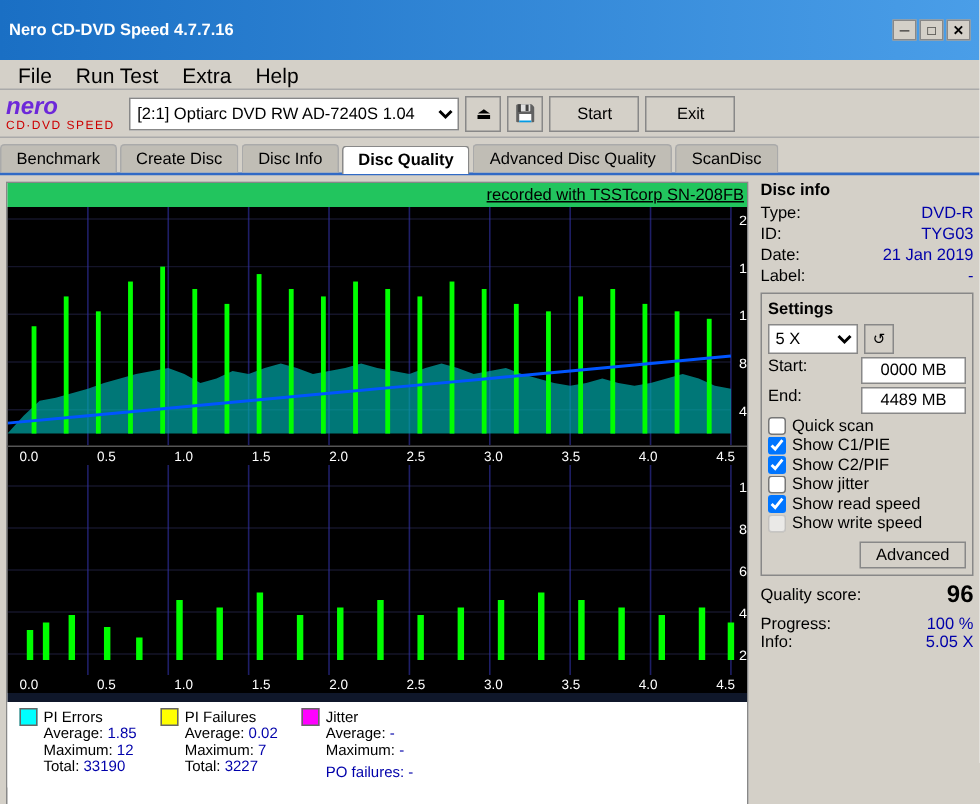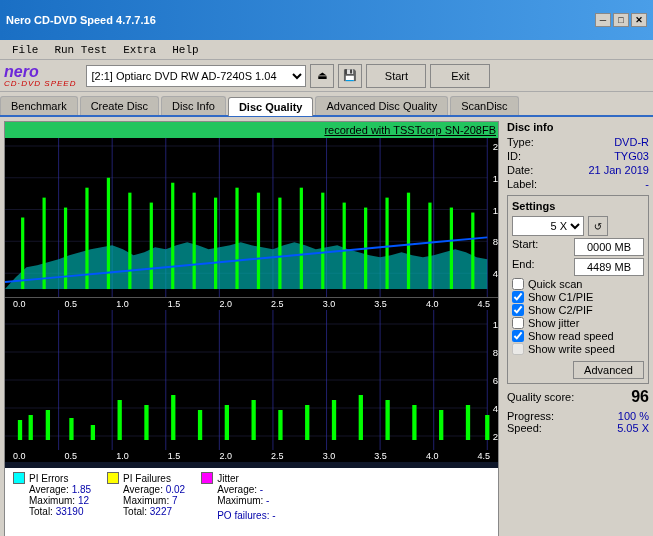--- a/index.html
+++ b/index.html
@@ -32,41 +32,40 @@
     .menu-bar {
       background: #d4d0c8;
       height: 20px;
       display: flex;
       align-items: center;
       padding: 0 4px;
       border-bottom: 1px solid #aaa;
     }
     .menu-item {
       padding: 2px 8px;
-      font-size: 11px;
+      font-size: 14px;
       cursor: pointer;
-      font-family: Liberation Mono, monospace;
     }
 
     
     .toolbar {
       background: #d4d0c8;
       height: 32px;
       display: flex;
       align-items: center;
       padding: 2px 4px;
       gap: 4px;
       border-bottom: 1px solid #aaa;
     }
     .nero-logo {
       display: flex; flex-direction: column;
       margin-right: 6px;
     }
     .nero-text { color: #6d28d9; font-size: 16px; font-weight: bold; font-style: italic; line-height: 1; }
-    .nero-sub { color: #cc0000; font-size: 8px; letter-spacing: 1px; line-height: 1; font-style: italic; }
+    .nero-sub { color: #cc0000; font-size: 8px; letter-spacing: 1px; line-height: 1; }
 
     .drive-select {
       height: 22px; font-size: 11px;
       border: 1px solid #888;
       background: white;
       width: 220px;
     }
     .toolbar-btn {
       height: 24px; min-width: 24px;
       border: 1px solid #888;
@@ -179,22 +178,22 @@
 
     .settings-box {
       border: 1px solid #888;
       padding: 4px;
       background: #d4d0c8;
     }
     .settings-title { font-weight: bold; margin-bottom: 4px; }
 
     .speed-row { display: flex; gap: 4px; align-items: center; }
     .speed-select {
-      width: 72px; height: 20px; font-size: 11px;
-      border: 1px solid #888; background: white; text-align: right;
+      width: 60px; height: 20px; font-size: 11px;
+      border: 1px solid #888; background: white;
     }
     .icon-btn {
       width: 20px; height: 20px;
       border: 1px solid #888;
       background: #d4d0c8;
       display: flex; align-items: center; justify-content: center;
       font-size: 10px; cursor: pointer;
     }
 
     .mb-input {
@@ -518,19 +517,19 @@
         <span class="quality-val">96</span>
       </div>
     </div>
 
     <div class="panel-section">
       <div class="prog-row">
         <span>Progress:</span>
         <span class="prog-val">100 %</span>
       </div>
       <div class="prog-row">
-        <span>Speed:</span>
+        <span>Info:</span>
         <span class="prog-val">5.05 X</span>
       </div>
     </div>
 
   </div>
 </div>
 
 </body></html>

